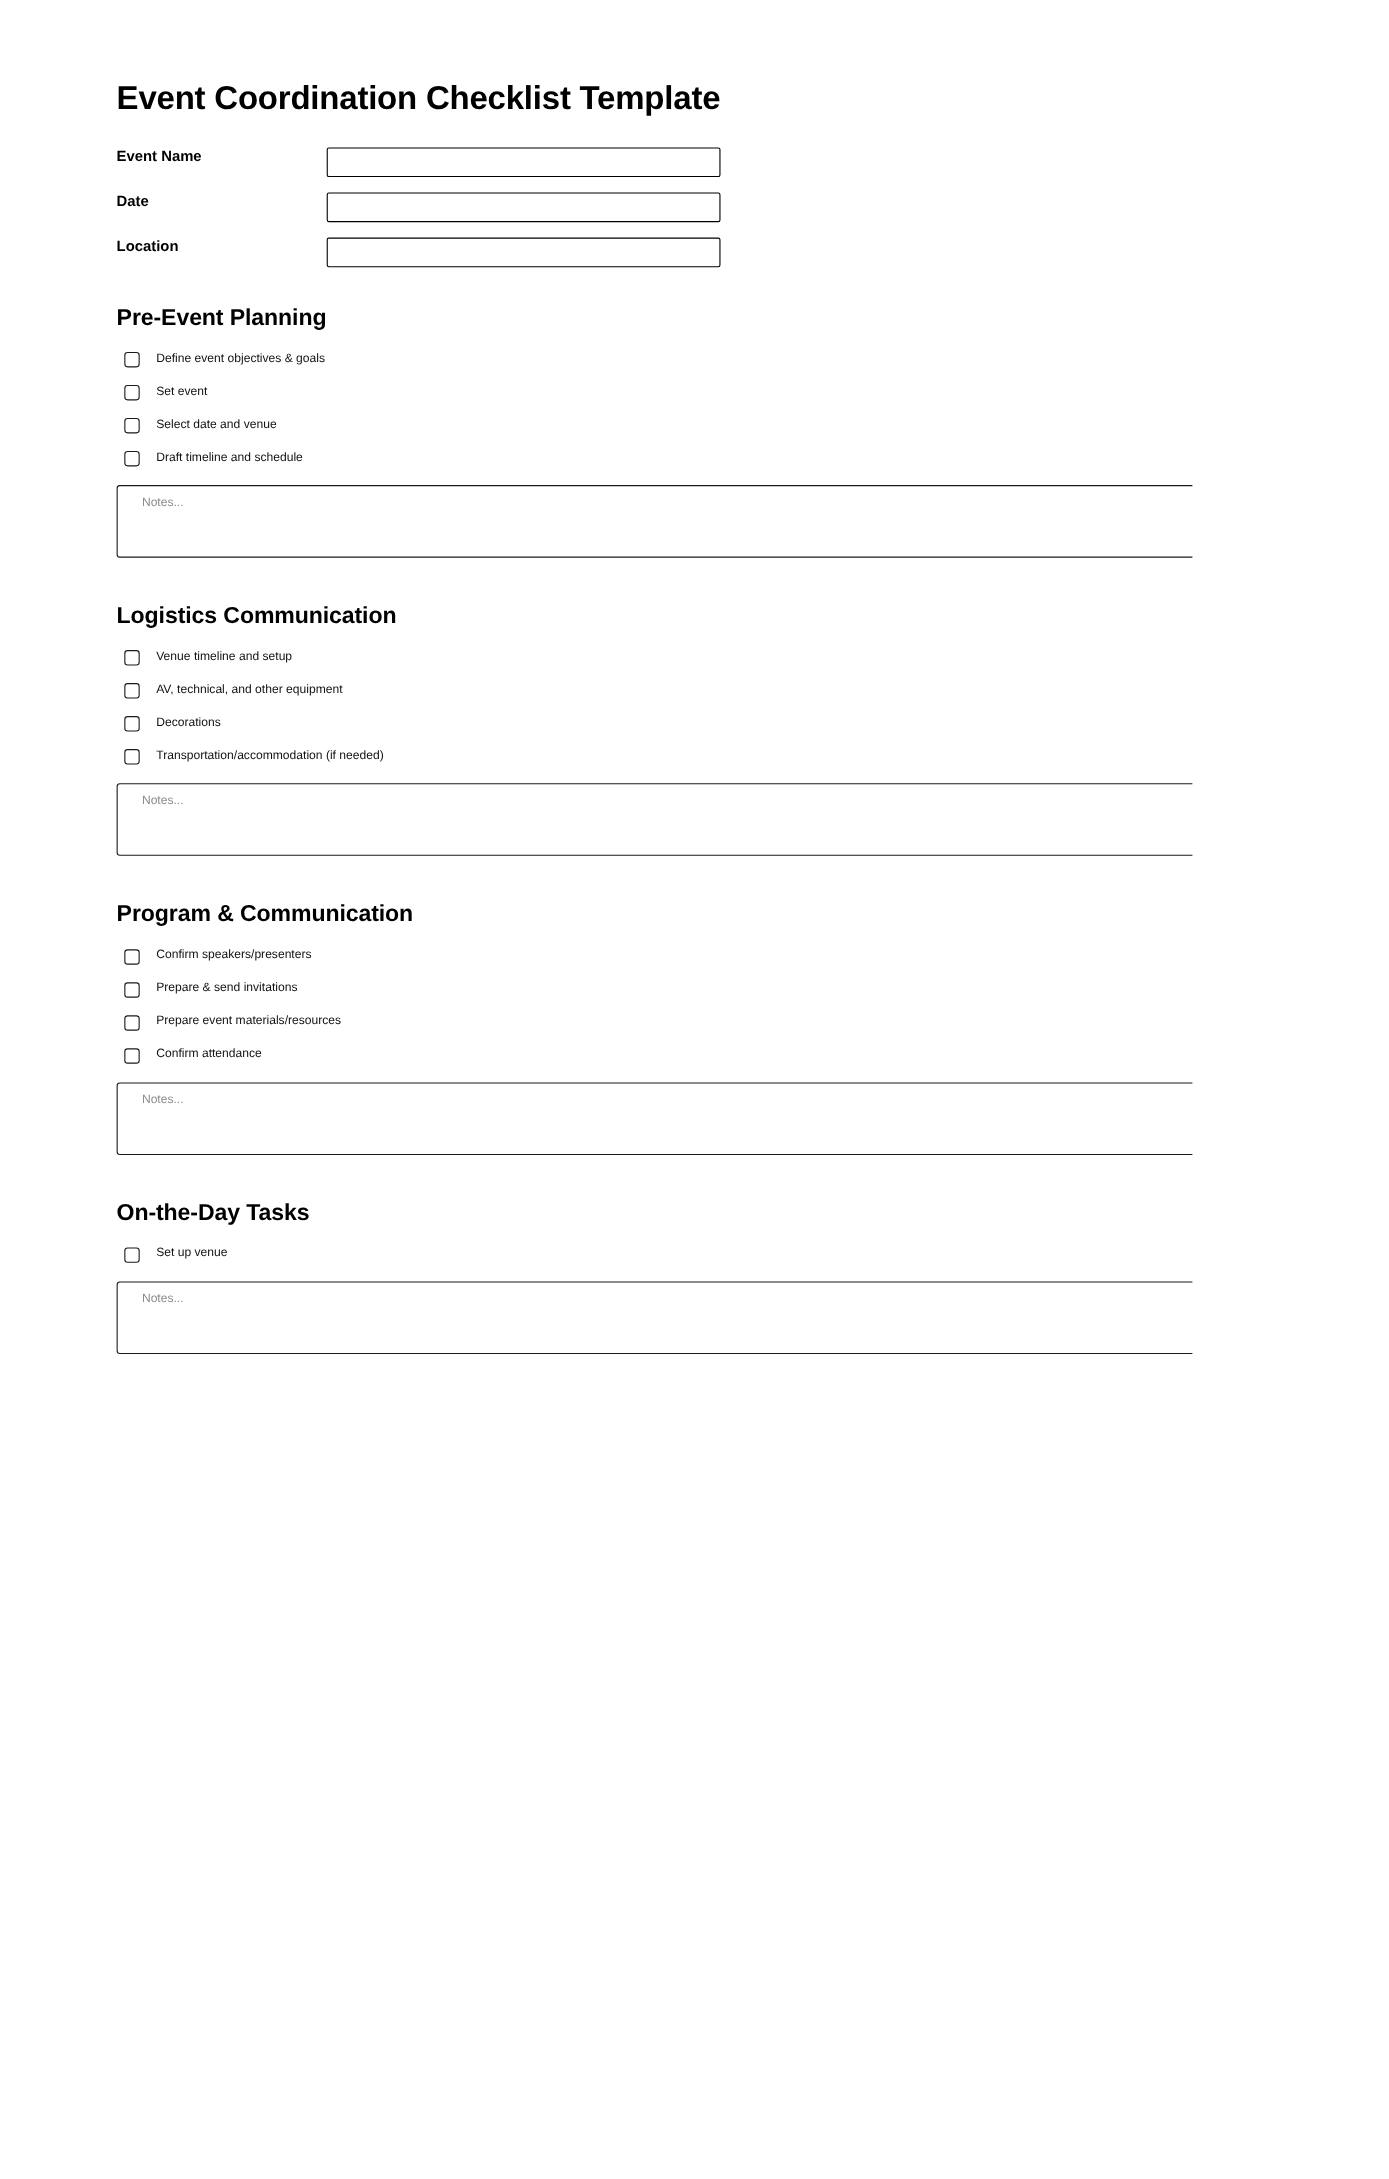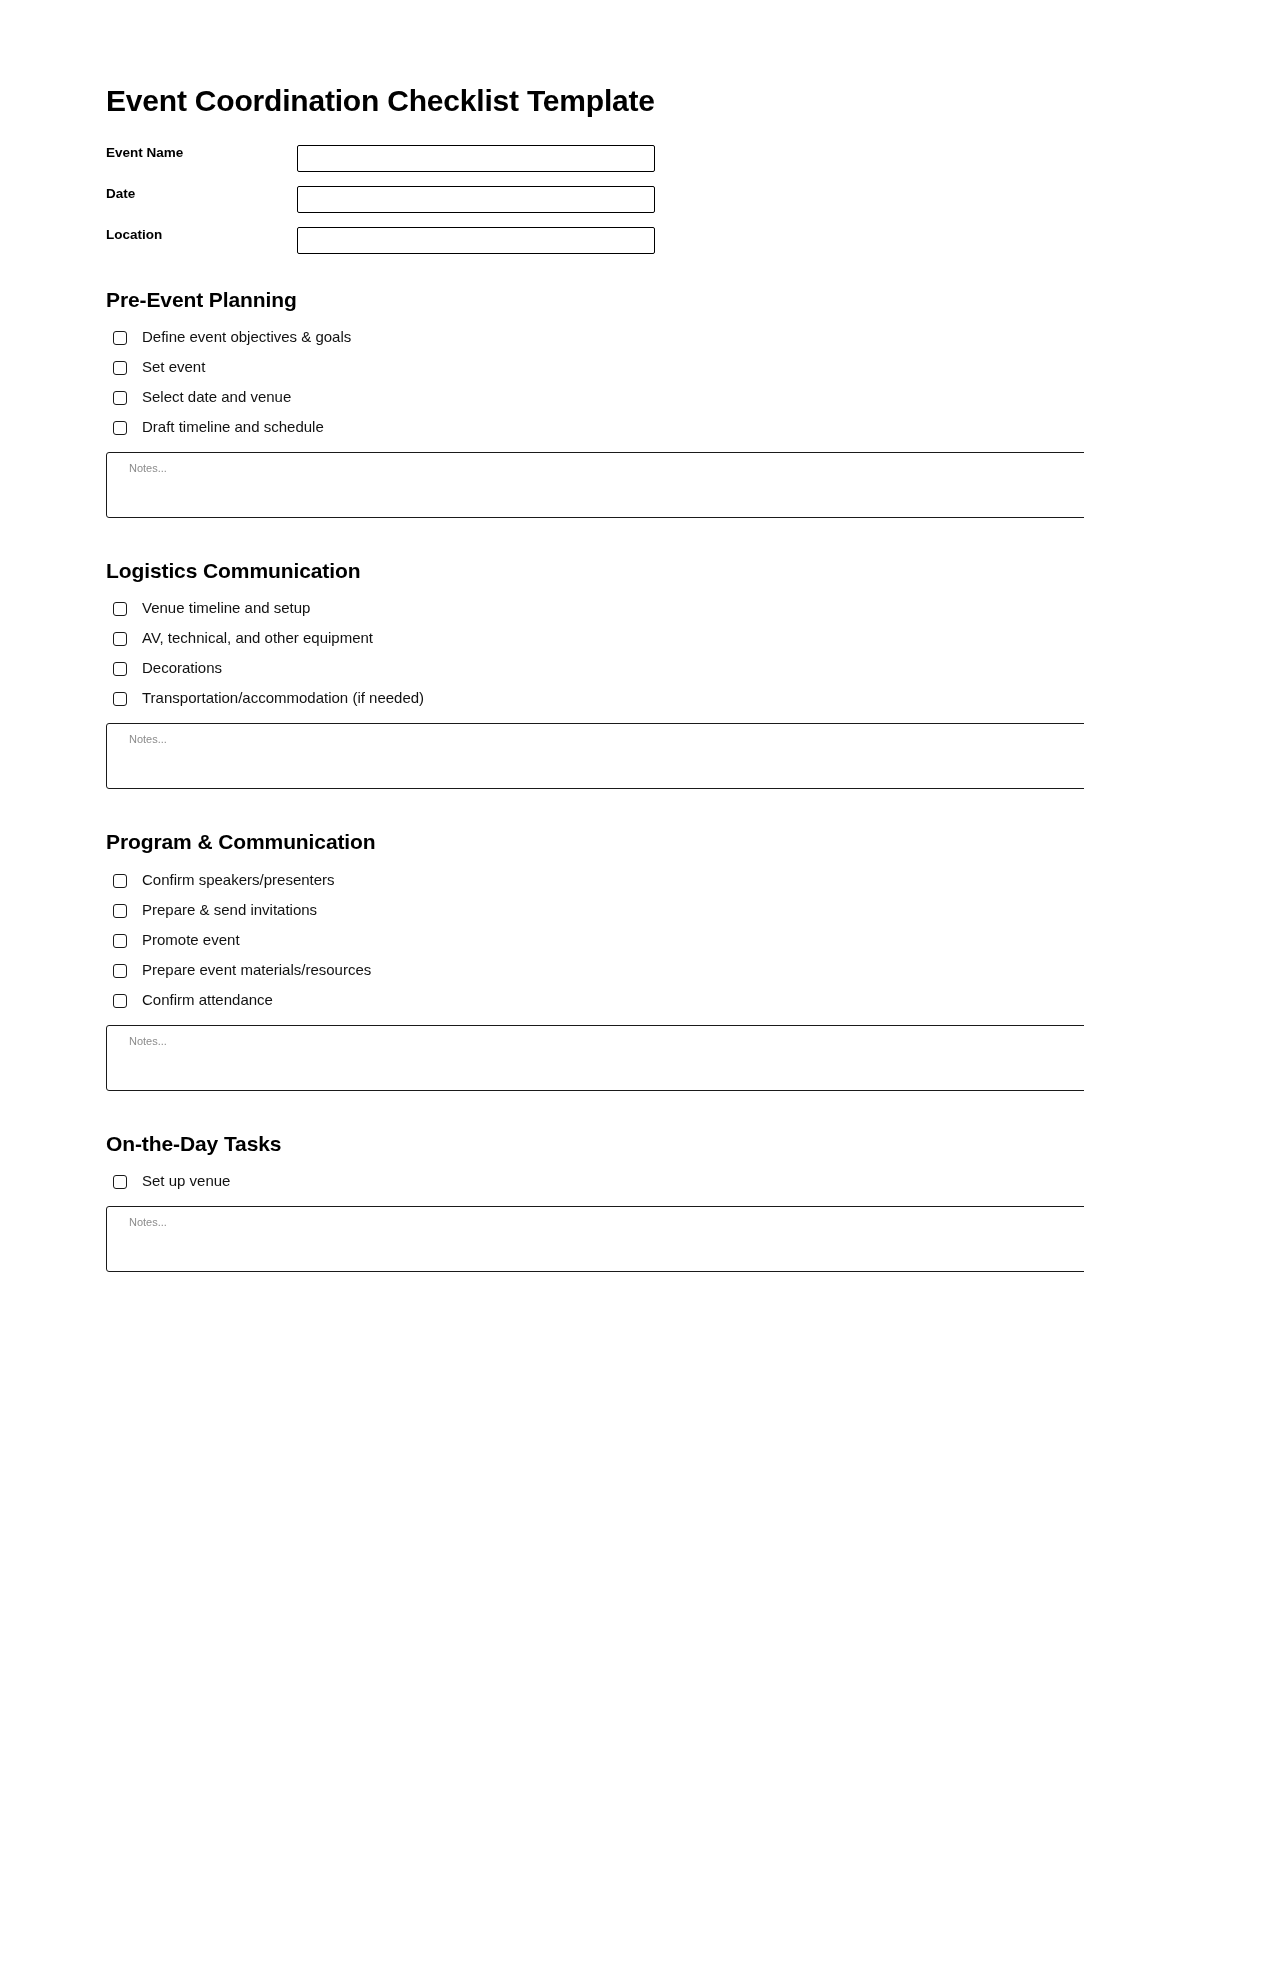--- a/index.html
+++ b/index.html
@@ -19,21 +19,21 @@
     position: relative;
     width: 1263px;
     height: 1981px;
     background: #ffffff;
   }
 
   
   .content-clip {
     position: absolute;
     left: 0;
-    top: 11px;
+    top: 0;
     width: 1084px;
     height: 1292px;
     overflow: hidden;
   }
 
   .content {
     padding: 72px 106px 0 106px;
     box-sizing: border-box;
     width: 1263px;
   }
@@ -114,21 +114,21 @@
     margin: 0 15px 0 7px;
     padding: 0;
     appearance: none;
     -webkit-appearance: none;
     outline: none;
     cursor: pointer;
     position: relative;
     top: 1px;
   }
   .check-label {
-    font-size: 15px;
+    font-size: 11px;
     line-height: 1.2;
     color: #111111;
     white-space: nowrap;
   }
 
   .notes-area {
     display: block;
     width: 1051px;
     height: 66px;
     box-sizing: border-box;
@@ -224,24 +224,20 @@
               <li class="check-item">
                 <input type="checkbox" class="check-box" style="">
                 <span class="check-label">Confirm speakers/presenters</span>
               </li>
               <li class="check-item">
                 <input type="checkbox" class="check-box" style="">
                 <span class="check-label">Prepare &amp; send invitations</span>
               </li>
               <li class="check-item">
                 <input type="checkbox" class="check-box" style="">
-                <span class="check-label">Promote event</span>
-              </li>
-              <li class="check-item">
-                <input type="checkbox" class="check-box" style="">
                 <span class="check-label">Prepare event materials/resources</span>
               </li>
               <li class="check-item">
                 <input type="checkbox" class="check-box" style="">
                 <span class="check-label">Confirm attendance</span>
               </li>
             </ul>
             <textarea class="notes-area" placeholder="Notes..." style=""></textarea>
           </div>
           <div class="section">

